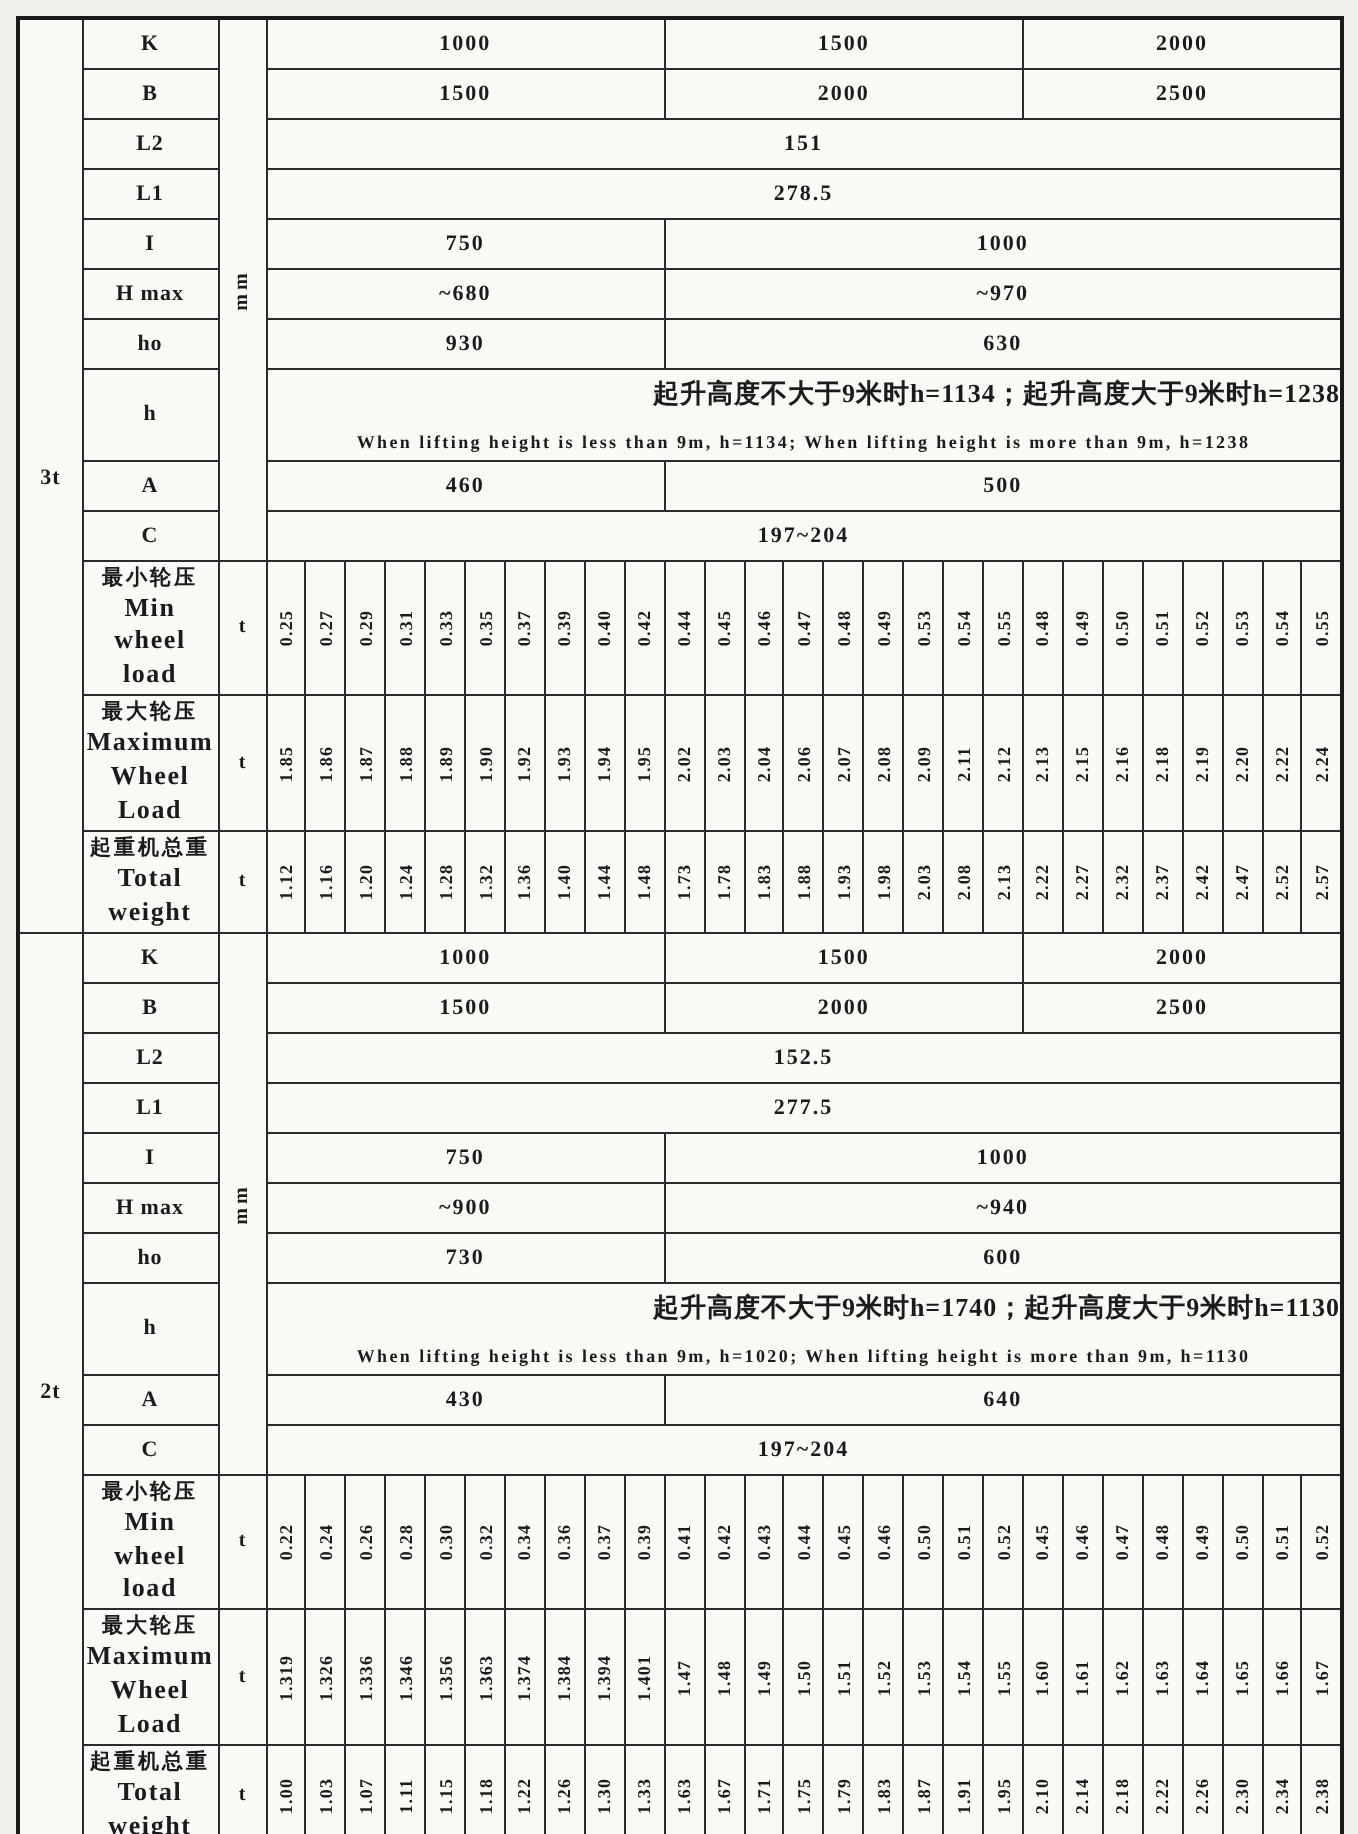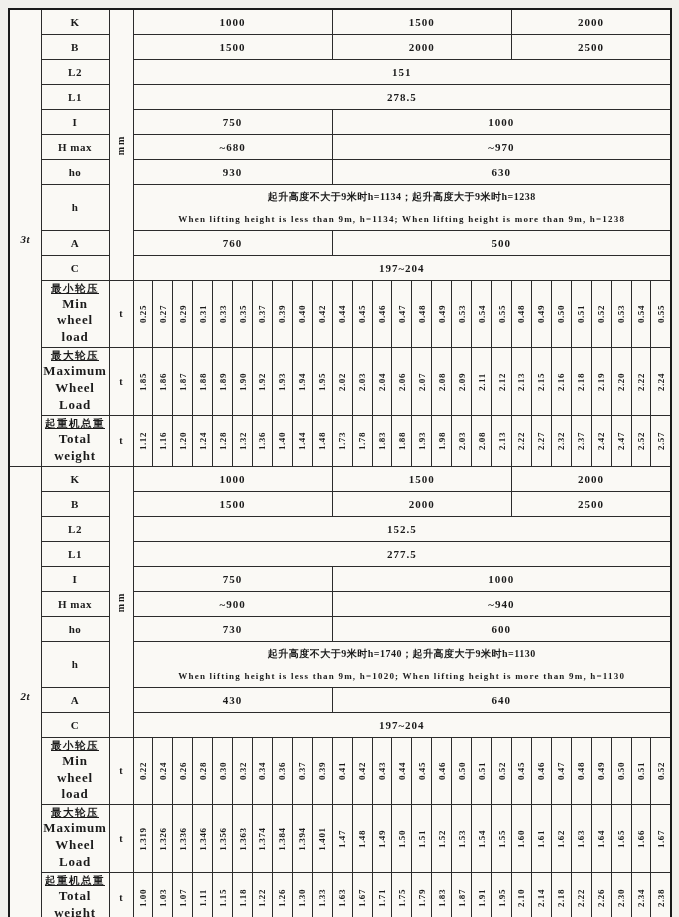--- a/index.html
+++ b/index.html
@@ -25,27 +25,27 @@
     vertical-align:middle;
     padding:0;
     position:relative;
   }
   tr.dim{height:25px;}
   tr.dim.tall{height:46px;}
   tr.load.sec-0{height:50px;}
   tr.load.sec-1{height:38px;}
   tr.frow{height:49px;}
 
-  .sec-label{font-size:11px;letter-spacing:.5px;font-style:italic;}
+  .sec-label{font-size:11px;letter-spacing:.5px;}
   td.param{font-size:11px;letter-spacing:.5px;}
   td.dimval{font-size:11px;letter-spacing:1px;}
-  td.hrow .hcn{font-size:10px;letter-spacing:.5px;}
+  td.hrow .hcn{font-size:13px;letter-spacing:.5px;text-align:right;}
   td.hrow .hen{font-size:9px;letter-spacing:1.2px;margin-top:10px;white-space:nowrap;}
   td.loadlabel{padding:1px;}
-  td.loadlabel .lcn{font-size:10.5px;letter-spacing:1.5px;text-decoration:underline;}
+  td.loadlabel .lcn{font-size:10.5px;letter-spacing:1.5px;}
   td.loadlabel .len{font-size:13px;letter-spacing:.8px;line-height:1.3;}
   td.unit-t{font-size:10px;}
 
   .rot{
     position:absolute;left:50%;top:50%;
     transform:translate(-50%,-50%) rotate(-90deg);
     white-space:nowrap;
     font-size:9px;letter-spacing:.6px;line-height:1.15;
   }
   .rot .ln{display:block;text-align:center;}
@@ -138,21 +138,21 @@
           </tr>
           <tr class="dim sec-0 tall">
             <td class="param">h</td>
             <td class="dimval hrow" colspan="27">
               <div class="hcn">起升高度不大于9米时h=1134；起升高度大于9米时h=1238</div>
               <div class="hen">When lifting height is less than 9m, h=1134; When lifting height is more than 9m, h=1238</div>
             </td>
           </tr>
           <tr class="dim sec-0">
             <td class="param">A</td>
-            <td class="dimval" colspan="10">760</td>
+            <td class="dimval" colspan="10">460</td>
             <td class="dimval" colspan="17">500</td>
           </tr>
           <tr class="dim sec-0">
             <td class="param">C</td>
             <td class="dimval" colspan="27">197~204</td>
           </tr>
           <tr class="load sec-0">
             <td class="loadlabel">
               <div class="lcn">最小轮压</div>
               <div class="len">Min wheel load</div>

